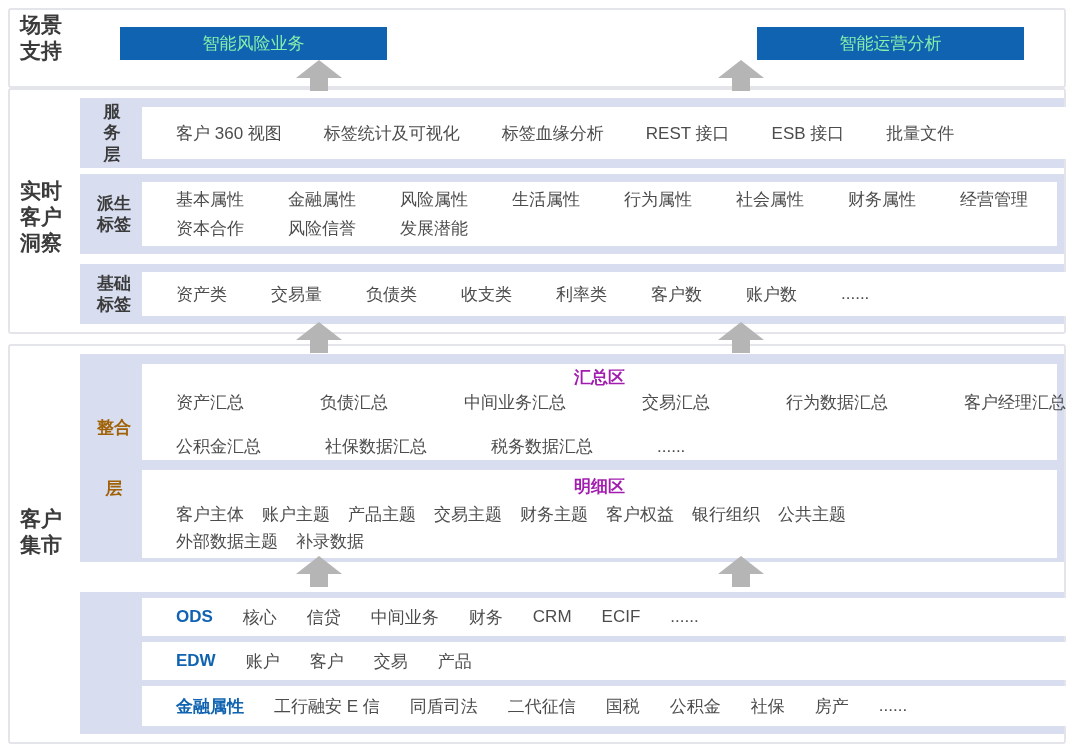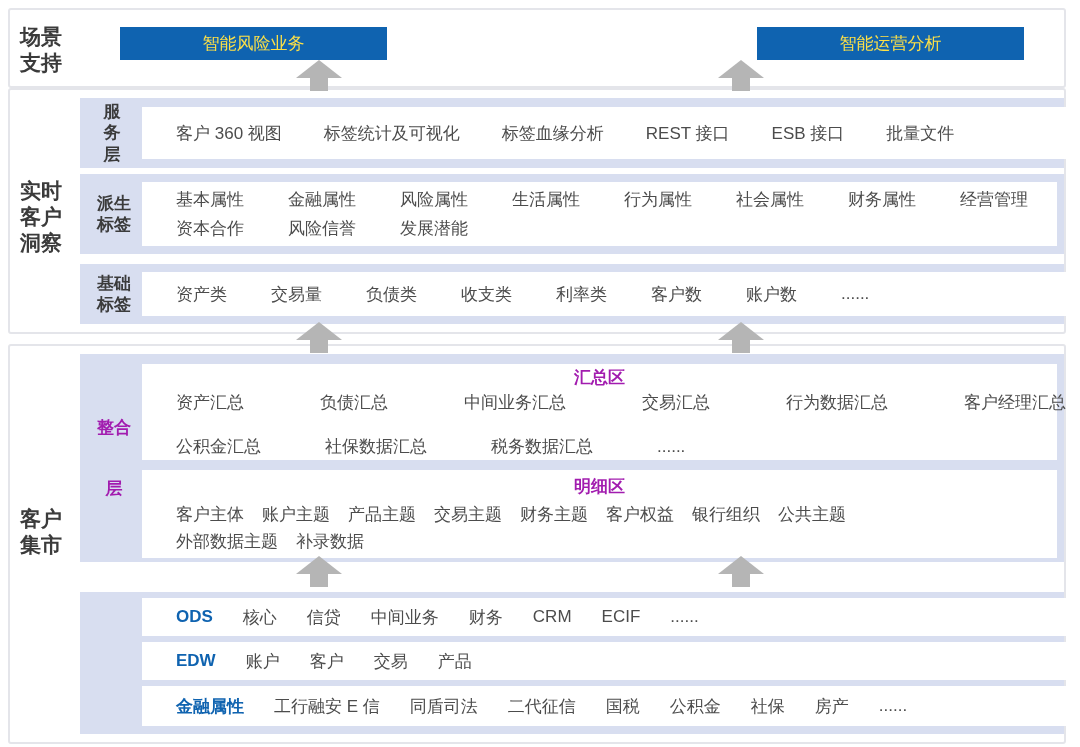--- a/index.html
+++ b/index.html
@@ -6,45 +6,45 @@
   #stage{position:relative;width:1080px;height:747px;background:#ffffff;overflow:hidden;
          font-family:"Liberation Sans","DejaVu Sans",sans-serif;}
   .sec{position:absolute;background:#fff;border:2px solid #e4e5ea;border-radius:3px;}
   .big-label{position:absolute;font-size:21px;font-weight:bold;color:#3b3b3b;
              line-height:1.24;width:46px;word-break:break-all;text-align:left;}
   .band{position:absolute;background:#d8def0;}
   .row-label{position:absolute;left:14px;top:50%;transform:translateY(-50%);
              width:40px;font-size:17px;font-weight:bold;color:#3b3b3b;
              line-height:1.25;word-break:break-all;text-align:center;}
   .row-label.v1{width:20px;left:22px;}
-  .v-spread{position:absolute;left:14px;width:40px;font-size:17px;font-weight:bold;color:#a21caf;
+  .v-spread{position:absolute;left:14px;width:40px;font-size:17px;font-weight:bold;color:#a16207;
             word-break:break-all;text-align:center;top:50%;transform:translateY(-50%);}
   .lh36{line-height:3.6;}
   .lh26{line-height:2.6;}
   .wbox{position:absolute;background:#ffffff;}
   .hrow{display:flex;align-items:center;padding-left:34px;}
   .vcol{display:flex;flex-direction:column;justify-content:space-evenly;}
   .items{display:flex;align-items:center;font-size:17px;color:#4c4c4c;white-space:nowrap;}
   .zone-title{text-align:center;font-size:17px;font-weight:bold;color:#a21caf;width:100%;}
   .blue-word{font-size:17px;font-weight:bold;color:#0f63b0;white-space:nowrap;}
   .g30{gap:30px;} .g38{gap:18px;} .g42{gap:42px;} .g44{gap:44px;} .g56{gap:76px;} .g64{gap:64px;margin-top:20px;}
-  .btn{position:absolute;height:33px;background:#0f63b0;color:#fde047;font-size:17px;
+  .btn{position:absolute;height:33px;background:#0f63b0;color:#86efac;font-size:17px;
        display:flex;align-items:center;justify-content:center;}
   .arrow{position:absolute;width:46px;z-index:5;}
   .arrow .head{width:0;height:0;border-left:23px solid transparent;
                border-right:23px solid transparent;border-bottom:18px solid #b5b5b5;}
   .arrow .stem{width:18px;height:13px;background:#b5b5b5;margin:0 auto;}
 </style>
 </head>
 <body>
 
 <div id="stage">
 
   <div class="sec" style="left:8px;top:8px;width:1054px;height:76px;">
-    <div class="big-label" style="left:10px;top:14px;">场景支持</div>
+    <div class="big-label" style="left:10px;top:2px;">场景支持</div>
     <div class="btn" style="left:110px;top:17px;width:267px;">智能风险业务</div>
     <div class="btn" style="left:747px;top:17px;width:267px;">智能运营分析</div>
   </div>
 
   <div class="sec" style="left:8px;top:88px;width:1054px;height:242px;">
     <div class="big-label" style="left:10px;top:88px;">实时客户洞察</div>
 
     <div class="band" style="left:70px;top:8px;width:984px;height:70px;">
       <div class="row-label v1">服务层</div>
       <div class="wbox hrow items g42" style="left:62px;top:9px;width:915px;height:52px;">

